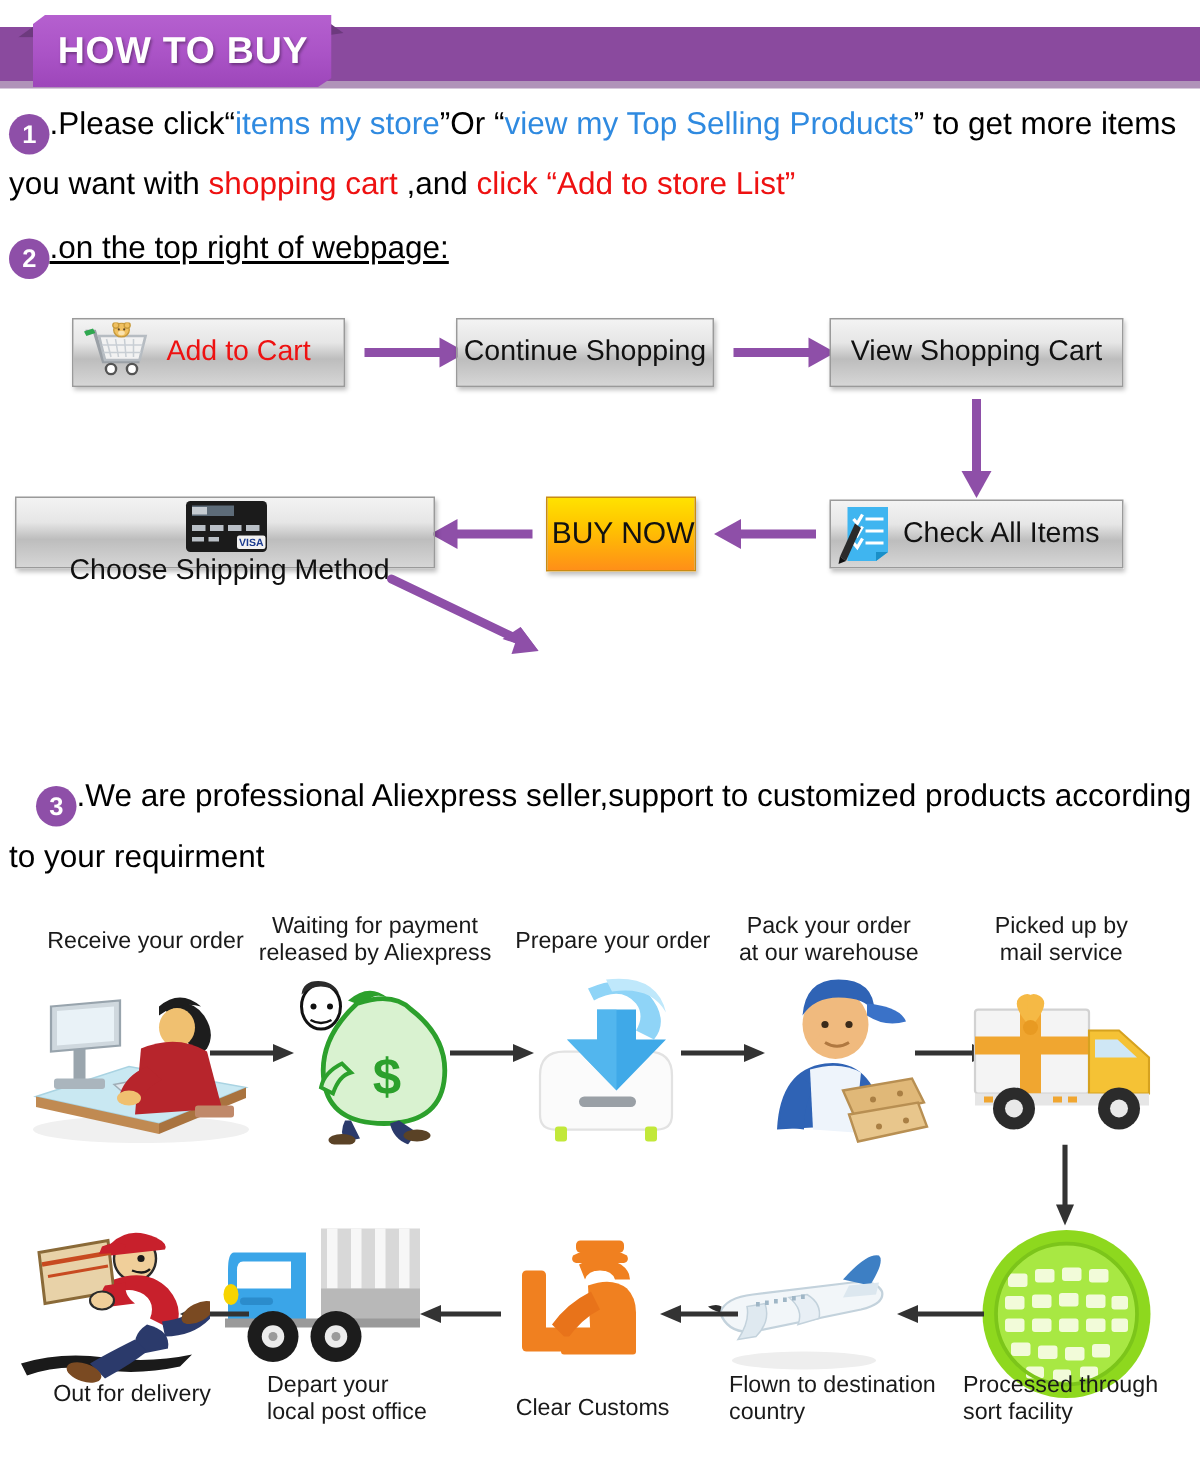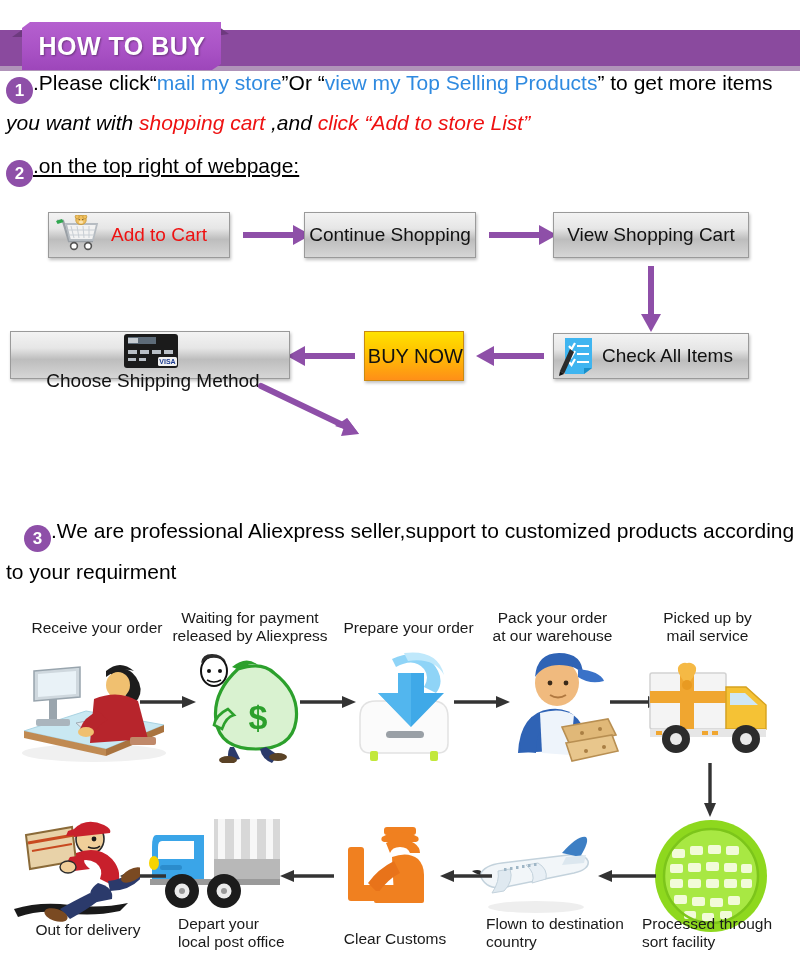--- a/index.html
+++ b/index.html
@@ -6,21 +6,21 @@
   body{
     width:800px;height:975px;
     background:#ffffff;
     font-family:"Liberation Sans","DejaVu Sans",sans-serif;
     overflow:hidden;
     position:relative;
   }
   .page{position:relative;width:800px;height:975px;overflow:hidden;}
 
   
-  .header{position:absolute;left:0;top:16px;width:692px;height:62px;}
+  .header{position:absolute;left:0;top:4px;width:692px;height:62px;}
   .header-bar{
     position:absolute;left:0;top:14px;width:800px;height:36px;
     background:#8a4a9e;
   }
   .header-bar-shadow{
     position:absolute;left:0;top:50px;width:800px;height:5px;
     background:#6f3a80;opacity:.55;
   }
   .ribbon{
     position:absolute;left:22px;top:6px;width:200px;height:48px;
@@ -115,22 +115,22 @@
     <div class="header-bar"></div>
     <div class="header-bar-shadow"></div>
     <div class="ribbon-tail-l"></div>
     <div class="ribbon-tail-r"></div>
     <div class="ribbon">
       <div class="ribbon-text">HOW TO BUY</div>
     </div>
   </div>
 
   <div class="steps">
-    <div class="step-line" id="line0" style="top:10px;"><span class="badge">1</span><span style="color: rgb(0, 0, 0);">.Please click“</span><span style="color: rgb(47, 138, 224);">mail my store</span><span style="color: rgb(0, 0, 0);">”Or “</span><span style="color: rgb(47, 138, 224);">view my Top Selling Products</span><span style="color: rgb(0, 0, 0);">” to get more items</span></div>
-    <div class="step-line" id="line1" style="top:50px;font-style:italic;"><span style="color: rgb(0, 0, 0);">you want with </span><span style="color: rgb(238, 17, 17);">shopping cart</span><span style="color: rgb(0, 0, 0);"> ,and </span><span style="color: rgb(238, 17, 17);">click “Add to store List”</span></div>
+    <div class="step-line" id="line0" style="top:10px;"><span class="badge">1</span><span style="color: rgb(0, 0, 0);">.Please click“</span><span style="color: rgb(47, 138, 224);">items my store</span><span style="color: rgb(0, 0, 0);">”Or “</span><span style="color: rgb(47, 138, 224);">view my Top Selling Products</span><span style="color: rgb(0, 0, 0);">” to get more items</span></div>
+    <div class="step-line" id="line1" style="top:50px;"><span style="color: rgb(0, 0, 0);">you want with </span><span style="color: rgb(238, 17, 17);">shopping cart</span><span style="color: rgb(0, 0, 0);"> ,and </span><span style="color: rgb(238, 17, 17);">click “Add to store List”</span></div>
     <div class="step-line" id="line2" style="top:93px;text-decoration:underline;"><span class="badge">2</span><span style="color: rgb(0, 0, 0);">.on the top right of webpage:</span></div>
   </div>
 
   <div class="flow">
 
     <div class="btn icon-left" style="left:48px;top:12px;width:182px;height:46px;">
       <svg class="ic" width="50" height="40" viewBox="0 0 50 40">
         <path d="M4 6 L10 6 L16 26 L40 26" stroke="#9aa0a6" stroke-width="2.4" fill="none"></path>
         <path d="M3 6 l6 -2 l1.6 3 l-6 2 z" fill="#2fa84f"></path>
         <path d="M13 9 L44 9 L40 25 L17 25 Z" fill="#f2f2f2" stroke="#b6bcc2" stroke-width="1.8"></path>

